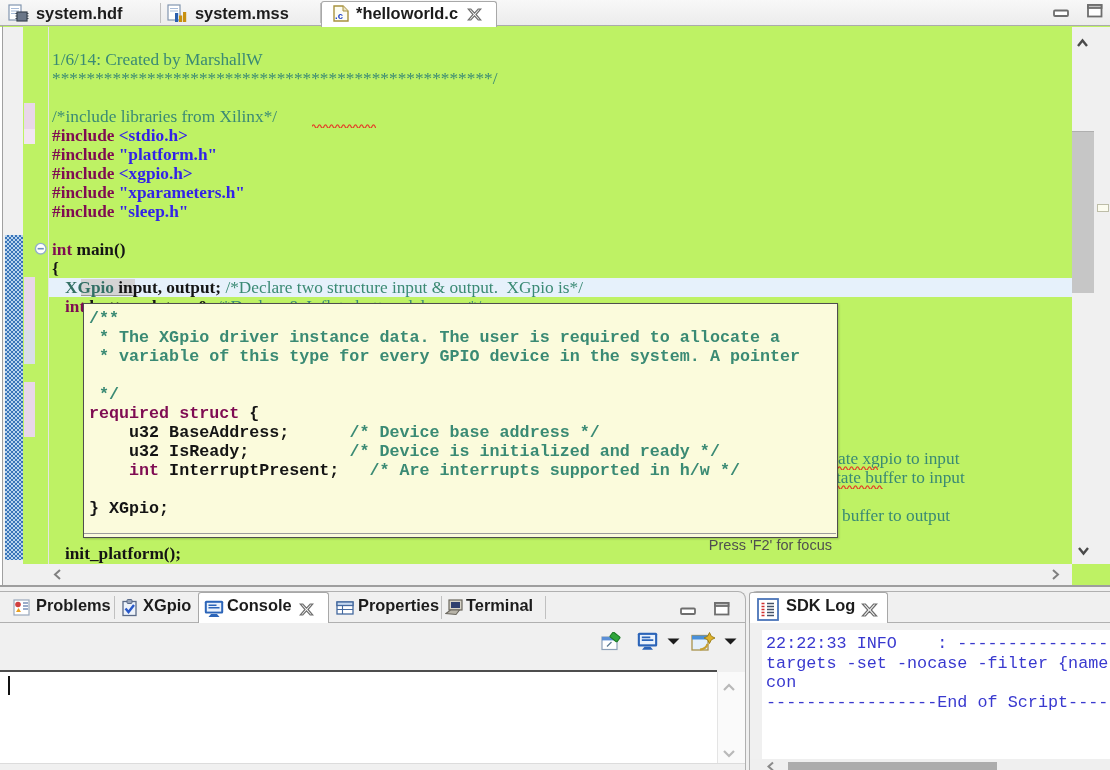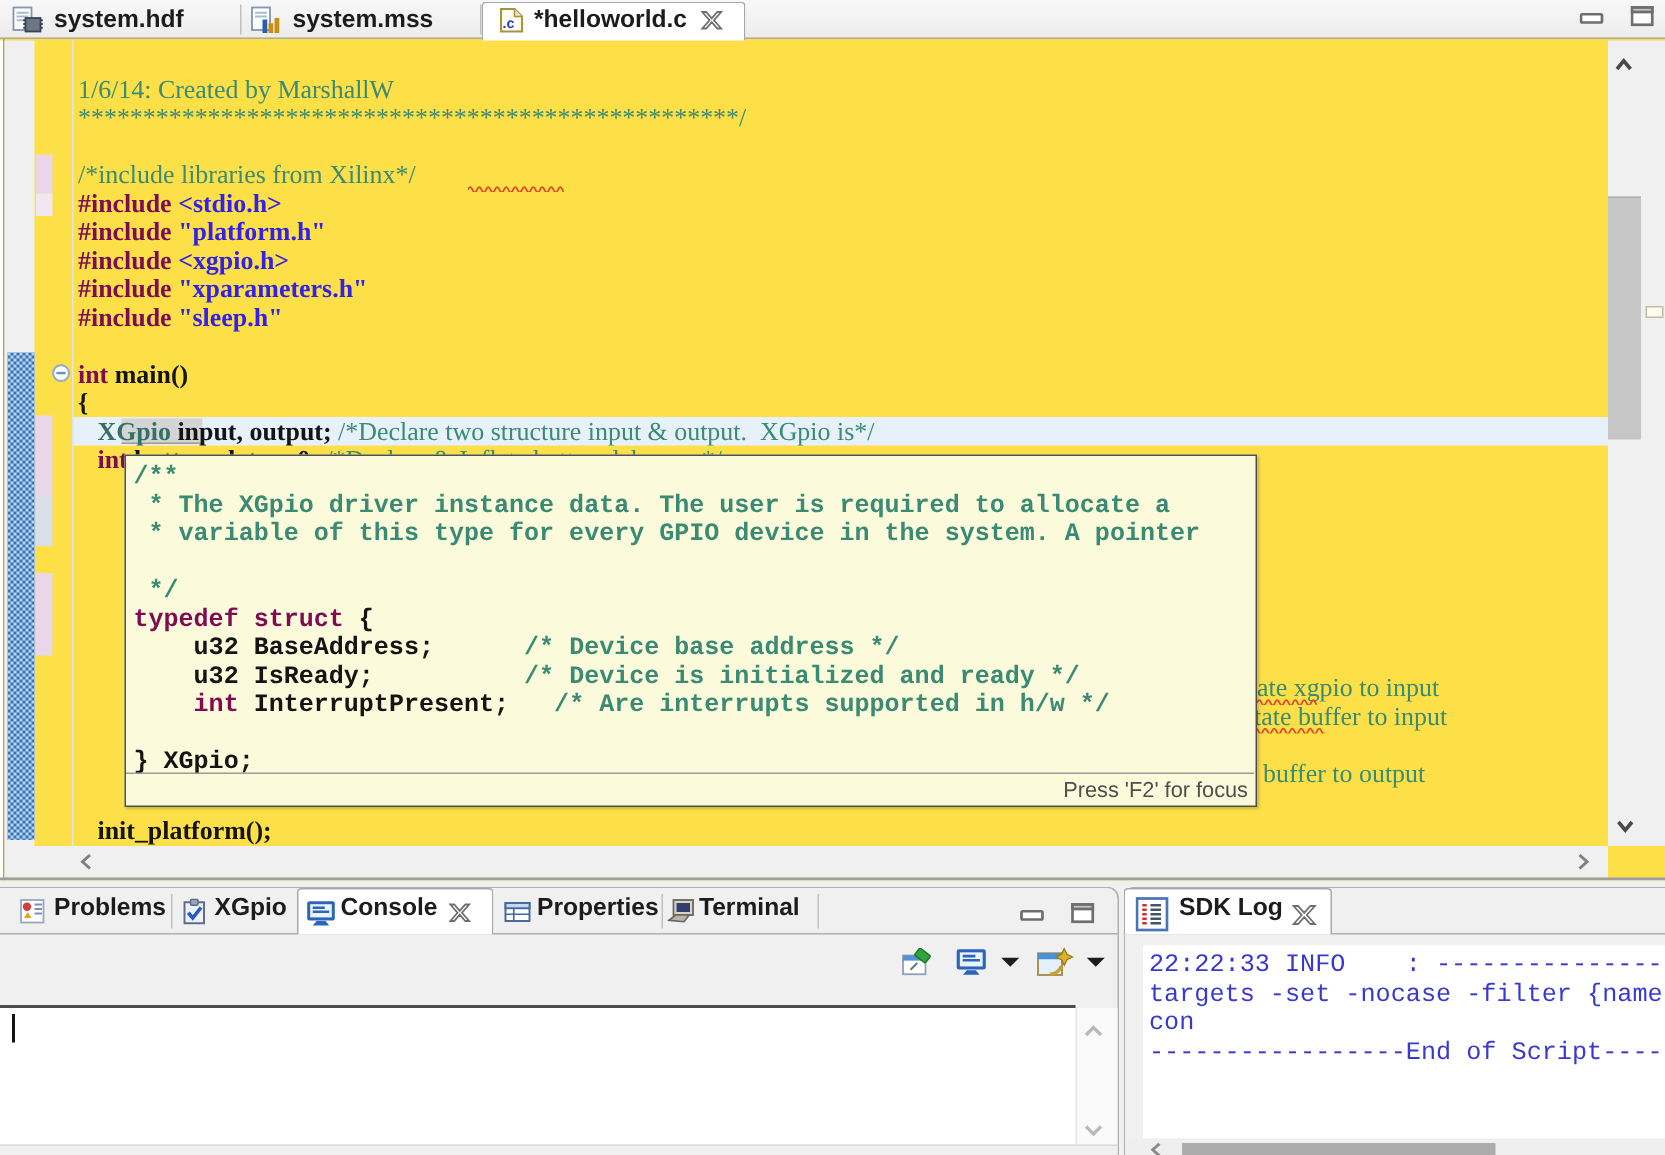--- a/index.html
+++ b/index.html
@@ -1,15 +1,15 @@
 <!DOCTYPE html>
 <html><head><meta charset="utf-8"><style>
 *{margin:0;padding:0;box-sizing:border-box}
 body{font-family:"Liberation Sans",sans-serif}
-#w{position:relative;width:1110px;height:770px;background:#fde047;overflow:hidden}
+#w{position:relative;width:1110px;height:770px;background:#bef264;overflow:hidden}
 .abs{position:absolute}
 .ln{position:absolute;left:52px;white-space:pre;font-family:Liberation Serif, serif;font-size:17.3px;font-weight:700;line-height:19px;height:19px;color:#141414;z-index:3}
 .cm{color:#3A8A74;font-weight:400}
 .kw{color:#7F0C52;font-weight:700}
 .st{color:#3222E8}
 .ty{color:#337065}
 .tln{position:absolute;left:5px;white-space:pre;font-family:"Liberation Mono",monospace;font-size:16.7px;font-weight:700;line-height:19px;height:19px;color:#141414}
 .tln .cm{font-weight:600}
 .tln.cm{color:#3A8A74;font-weight:600}
 .sdkln{position:absolute;left:4px;white-space:pre;font-family:"Liberation Mono",monospace;font-size:16.8px;font-weight:400;line-height:19px;height:19px;color:#3939CF}
@@ -127,26 +127,26 @@
       <path d="M2 2 L7 6.5 L2 11" stroke="#808080" stroke-width="2" fill="none"></path>
     </svg>
 <div class="abs" style="left:0;top:585px;width:1110px;height:2px;background:#9E9E9E"></div>
 <div class="abs" style="left:0;top:587px;width:1110px;height:183px;background:#F0F0F0"></div>
 
 <div class="abs" style="left:83px;top:303px;width:755px;height:235px;background:#FBFBDC;border:1.5px solid #4E4E4E;z-index:5;box-shadow:1px 1px 2px rgba(0,0,0,.2)">
 <div class="tln cm" style="top:4.5px">/**</div>
 <div class="tln cm" style="top:23.5px"> * The XGpio driver instance data. The user is required to allocate a</div>
 <div class="tln cm" style="top:42.5px"> * variable of this type for every GPIO device in the system. A pointer</div>
 <div class="tln cm" style="top:80.5px"> */</div>
-<div class="tln" style="top:99.5px"><span class="kw">typedef</span> <span class="kw">struct</span> {</div>
+<div class="tln" style="top:99.5px"><span class="kw">required</span> <span class="kw">struct</span> {</div>
 <div class="tln" style="top:118.5px">    u32 BaseAddress;      <span class="cm">/* Device base address */</span></div>
 <div class="tln" style="top:137.5px">    u32 IsReady;          <span class="cm">/* Device is initialized and ready */</span></div>
 <div class="tln" style="top:156.5px">    <span class="kw">int</span> InterruptPresent;   <span class="cm">/* Are interrupts supported in h/w */</span></div>
 <div class="tln" style="top:194.5px">} XGpio;</div>
-<div class="abs" style="left:0;top:211px;width:752px;height:21px;border-top:1.2px solid #9C9C9C;color:#4F4F4F;font-size:14.5px;text-align:right;padding:3px 4px 16px 0">Press 'F2' for focus</div>
+<div class="abs" style="left:0;top:229px;width:752px;height:21px;border-top:1.2px solid #9C9C9C;color:#4F4F4F;font-size:14.5px;text-align:right;padding:3px 4px 16px 0">Press 'F2' for focus</div>
 </div>
 
 <div class="abs" style="left:0;top:591px;width:746px;height:179px;background:#F0F0F0;border-top:1px solid #B0B0B0;border-right:1px solid #B0B0B0;border-radius:0 8px 0 0"></div>
 <div class="abs" style="left:0;top:622px;width:745px;height:1px;background:#B0B0B0"></div>
 
 <div class="vsep" style="left:114px;top:596px;height:23px"></div>
 <div class="abs" style="left:441px;top:596px;width:1px;height:23px;background:#C0C0C0"></div>
 <div class="abs" style="left:545px;top:596px;width:1px;height:23px;background:#C0C0C0"></div>
 <div class="abs" style="left:13px;top:599px"><svg width="18" height="18">
         <rect x="1" y="1" width="15" height="15" fill="#fff" stroke="#9AA8BC" stroke-width="1.2"></rect>

